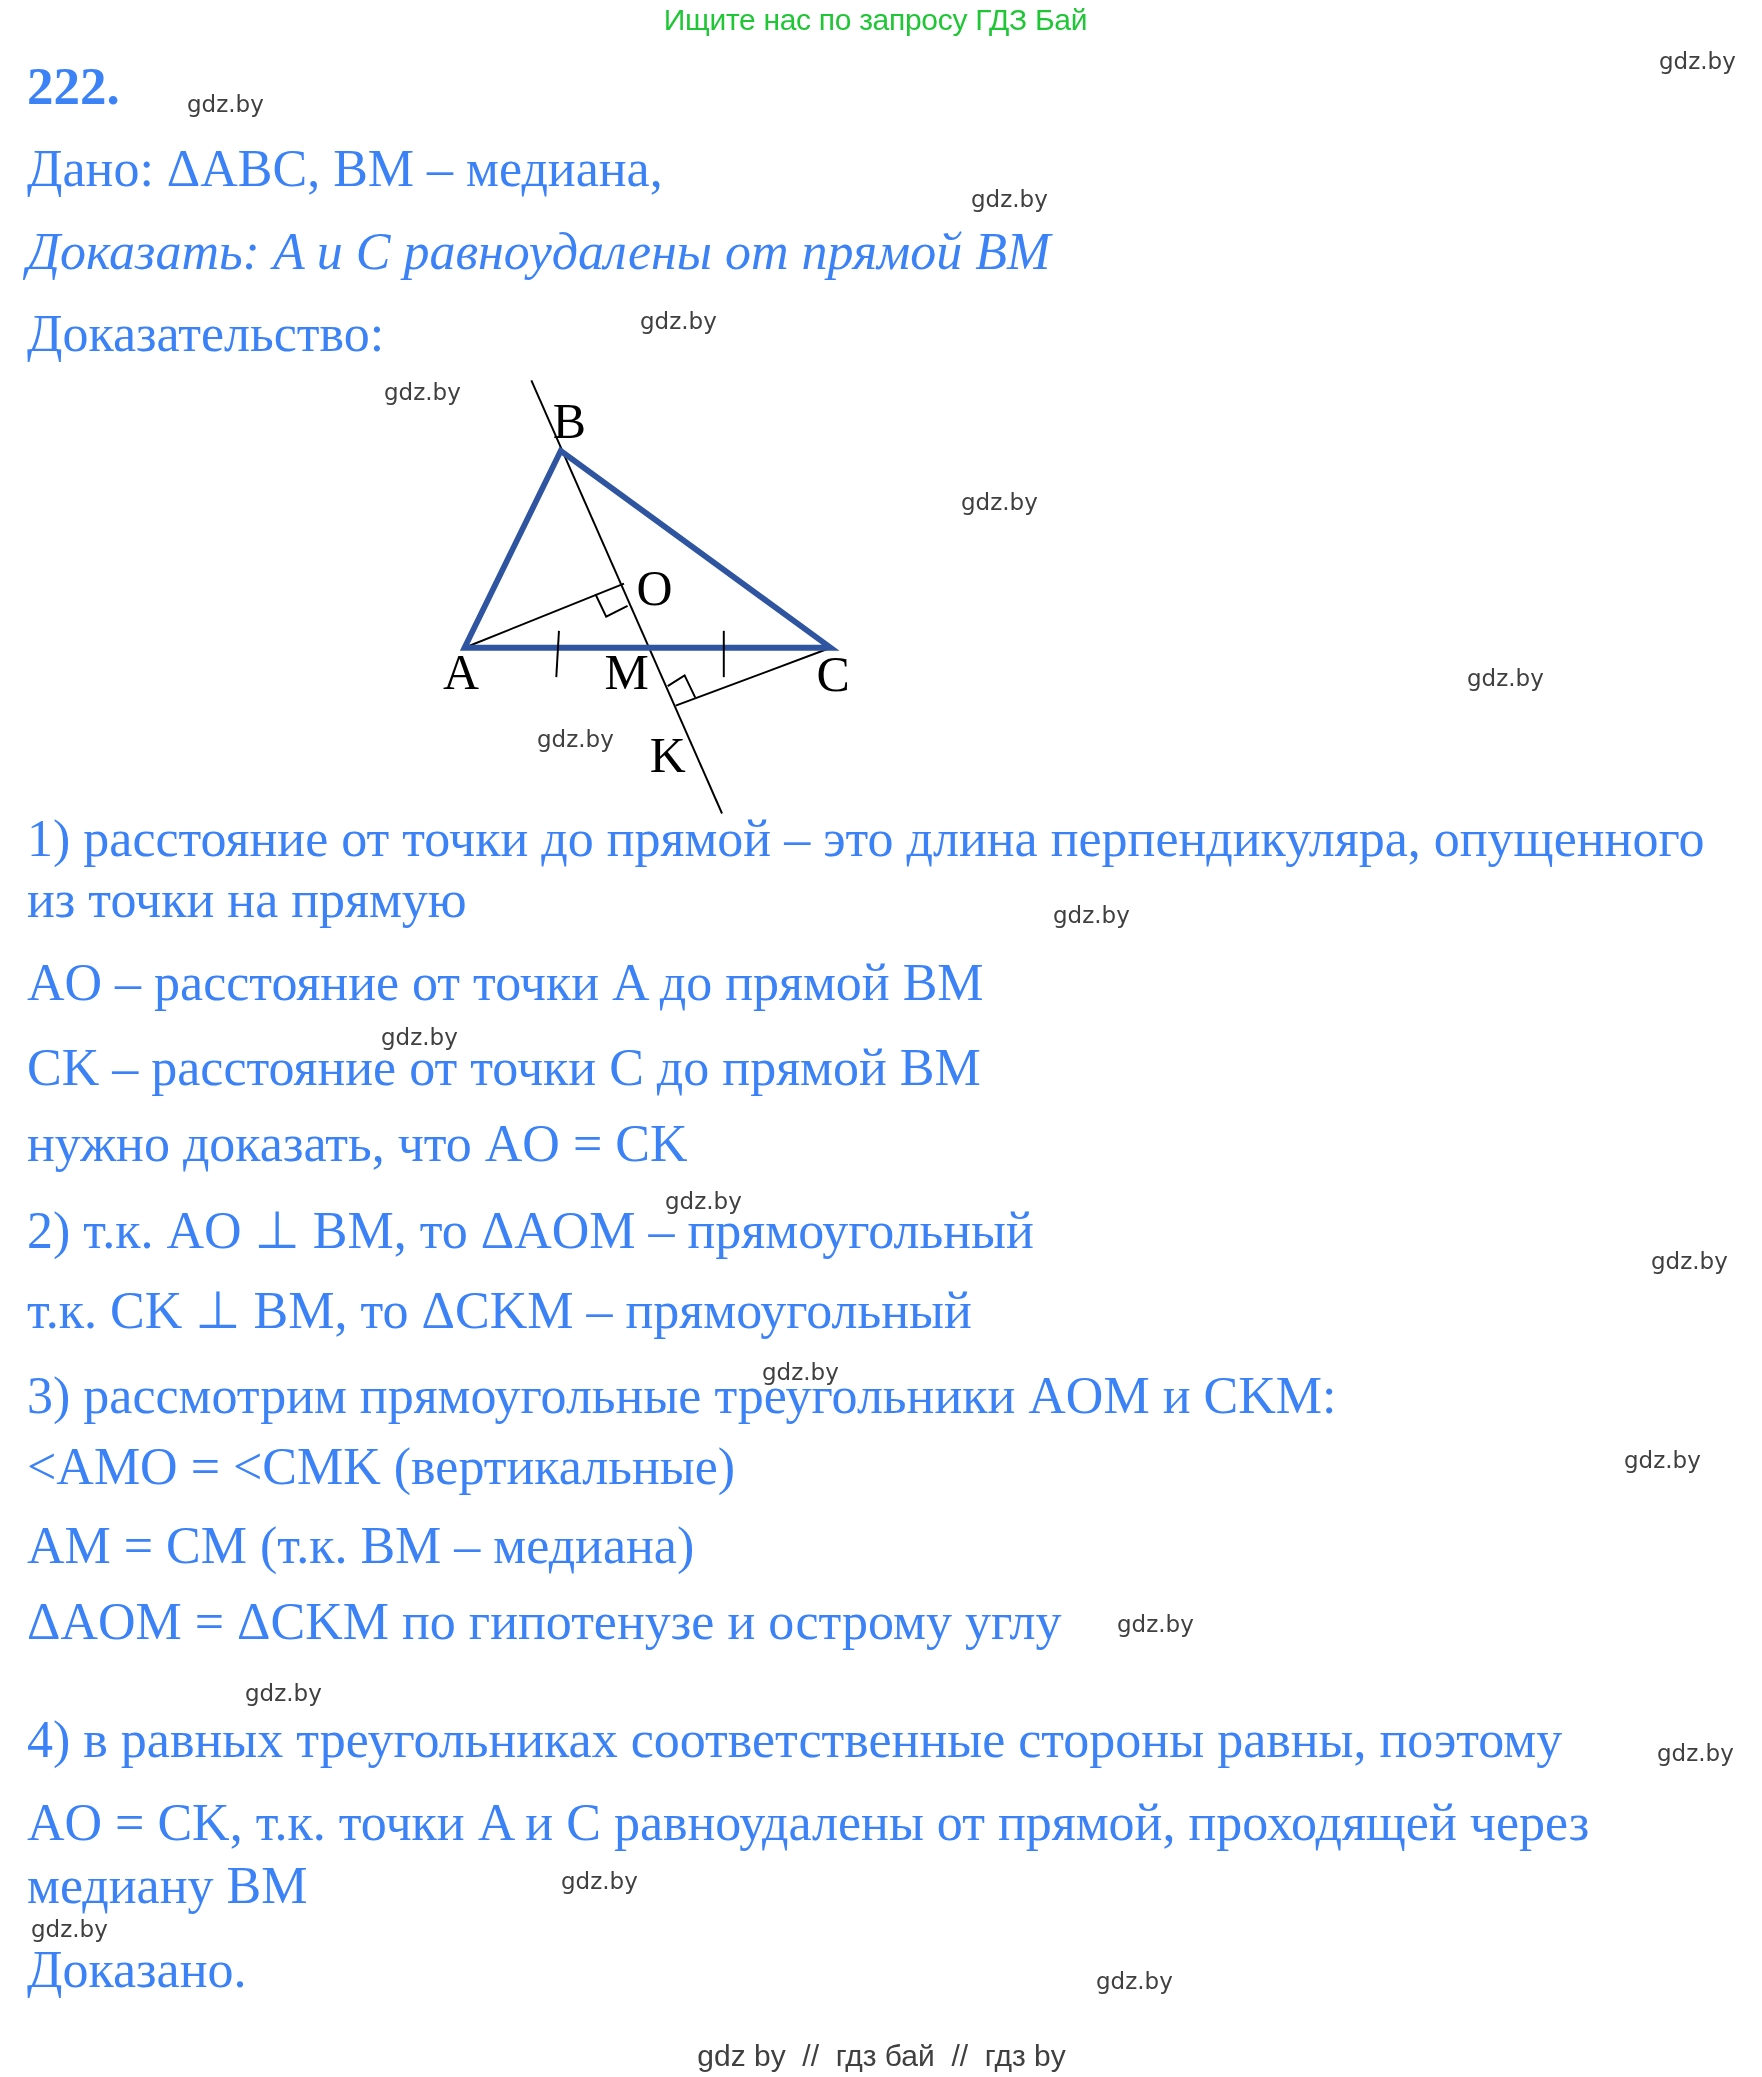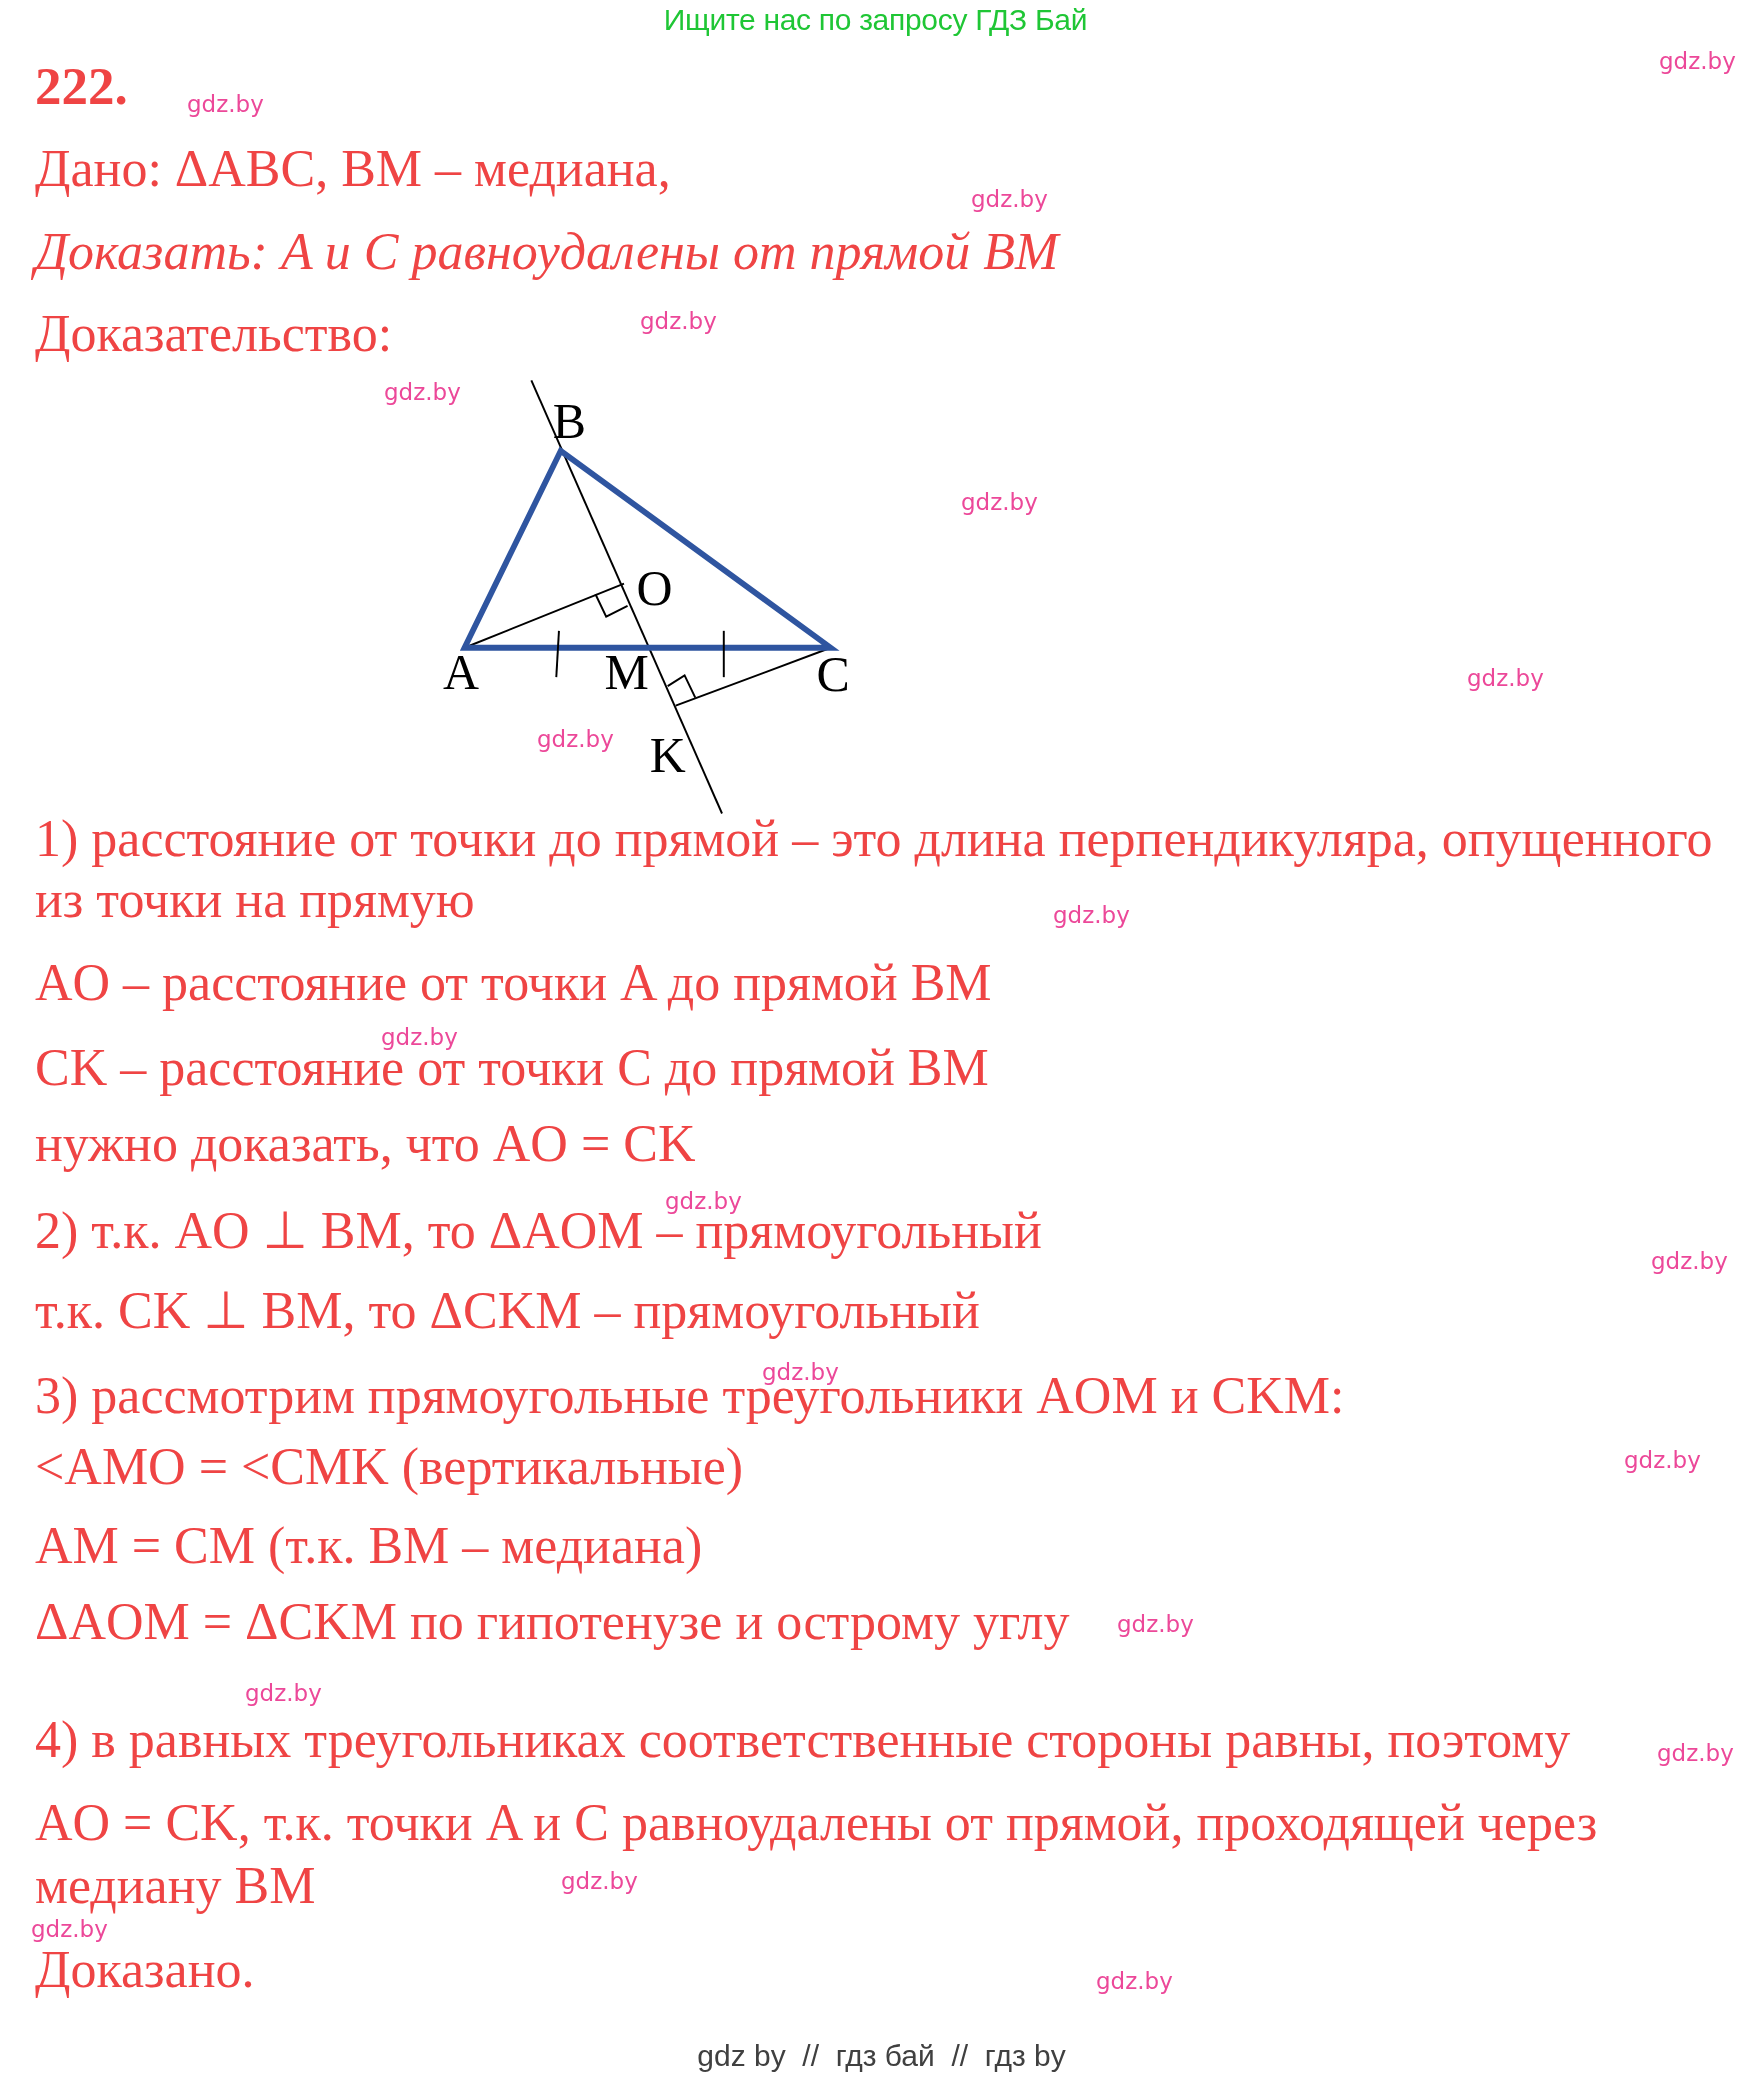--- a/index.html
+++ b/index.html
@@ -5,28 +5,27 @@
   html, body { margin: 0; padding: 0; background: #ffffff; }
   body { width: 1763px; height: 2077px; position: relative; overflow: hidden; }
   .header {
     position: absolute; left: 0; width: 1751px; top: 1.8px;
     text-align: center; font-family: "Liberation Sans", sans-serif;
     font-size: 30px; color: #1fc635; line-height: 36px; letter-spacing: -0.3px;
   }
   .line {
     position: absolute; left: 27px; white-space: nowrap;
     font-family: "Liberation Serif", serif; font-size: 52px; line-height: 52px;
-    color: #ef4444;
-    margin-left: 8px;
+    color: #3b82f6;
   }
   .title { font-weight: bold; font-size: 53px; }
   .wm {
     position: absolute; white-space: nowrap;
     font-family: "DejaVu Sans", sans-serif; font-size: 23px; line-height: 23px;
-    color: #ec4899;
+    color: #404040;
   }
   .footer {
     position: absolute; left: 0; width: 1763px; top: 2038px; text-align: center;
     font-family: "Liberation Sans", sans-serif; font-size: 30px; line-height: 36px;
     color: #404040; white-space: pre;
   }
   svg.diagram { position: absolute; left: 0; top: 0; }
   .lbl { font-family: "Liberation Serif", serif; font-size: 56px; fill: #000; }
 </style>
 </head>

